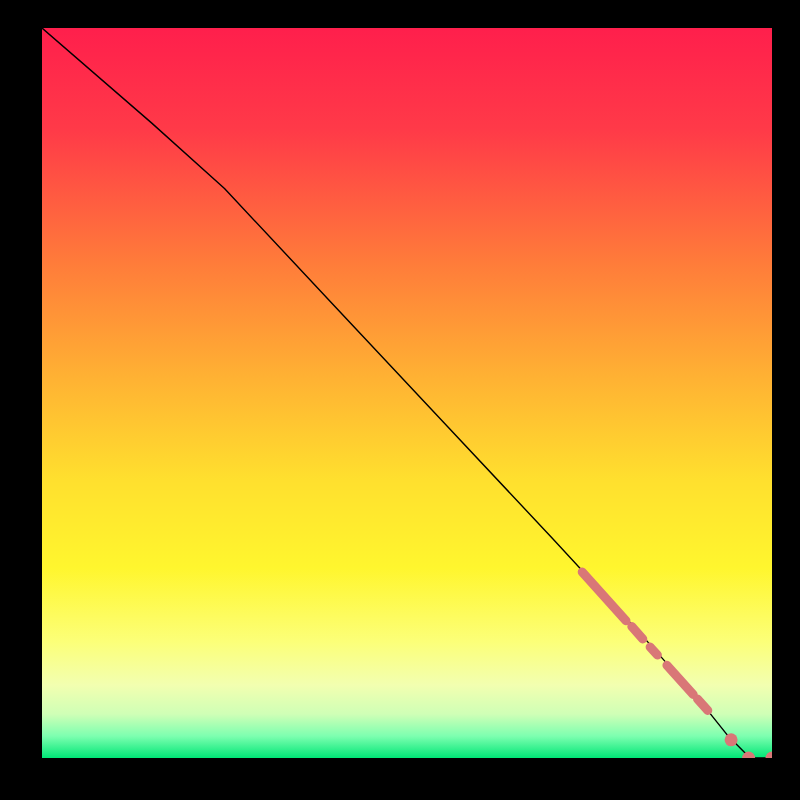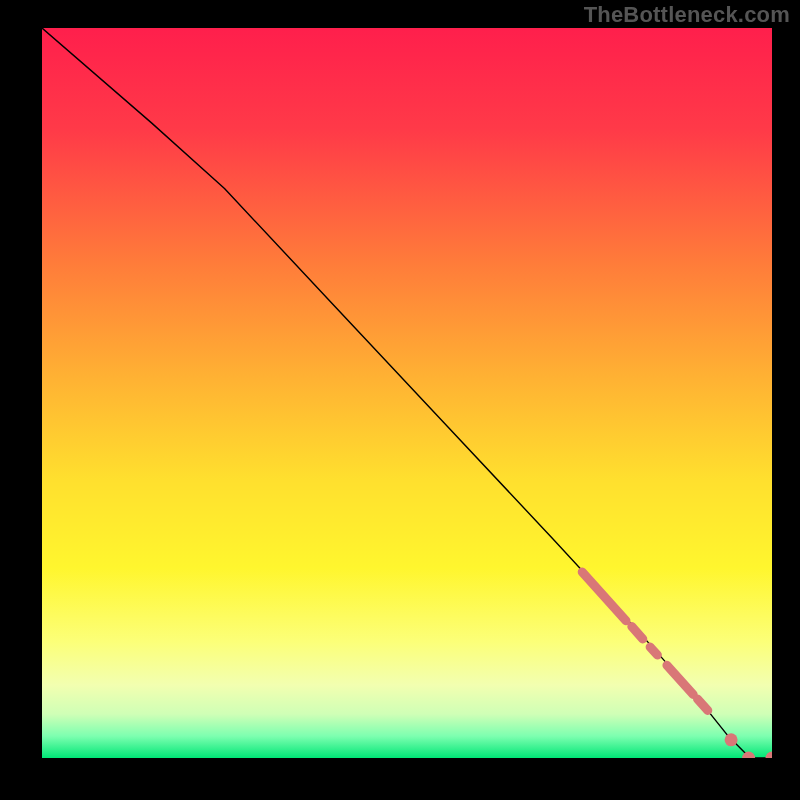--- a/index.html
+++ b/index.html
@@ -61,21 +61,20 @@
     stroke-linecap: round;
   }
   .dot {
     fill: #d97777;
   }
 </style>
 </head>
 <body>
 
 <div class="frame">
-  <div class="watermark">TheBottleneck.com</div>
 
   <div class="plot">
     <svg class="gradient" viewBox="0 0 730 730" preserveAspectRatio="none">
       <defs>
         <linearGradient id="heat" x1="0" y1="0" x2="0" y2="1">
             <stop offset="0%" stop-color="#ff1f4c"></stop>
             <stop offset="14%" stop-color="#ff3a48"></stop>
             <stop offset="32%" stop-color="#ff7b3a"></stop>
             <stop offset="48%" stop-color="#ffb233"></stop>
             <stop offset="62%" stop-color="#ffe02e"></stop>

